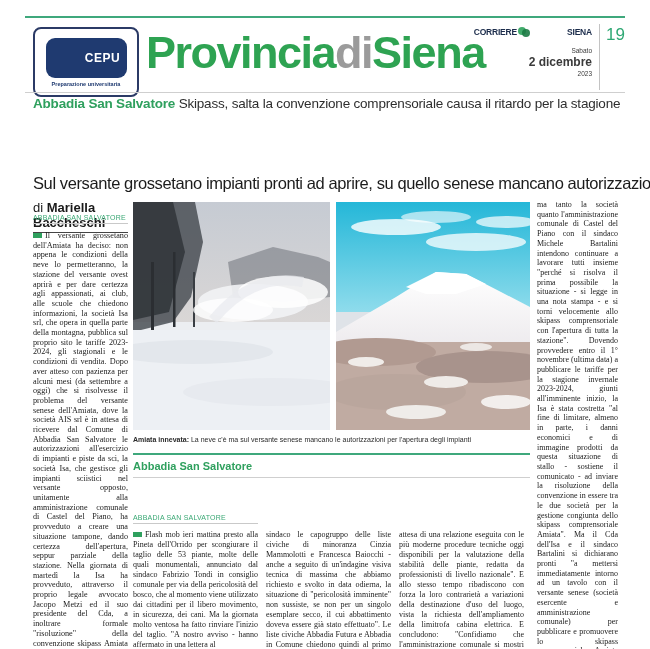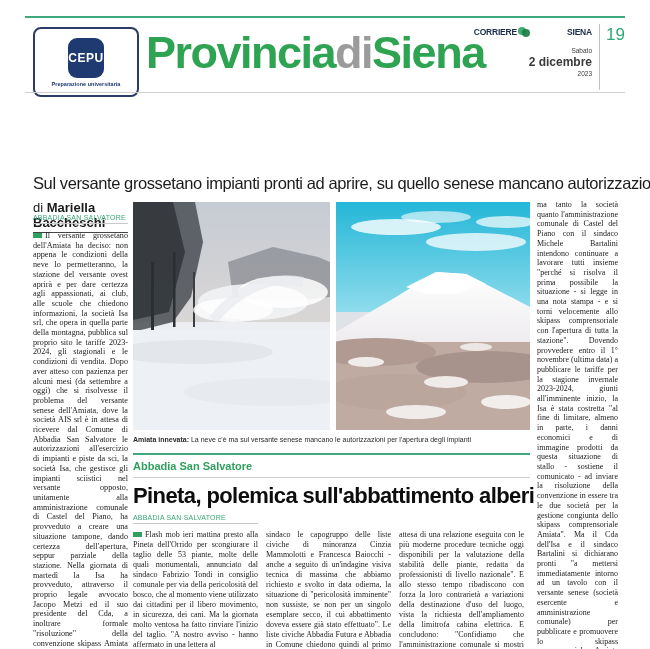--- a/index.html
+++ b/index.html
@@ -4,22 +4,22 @@
 <style>
   html,body{margin:0;padding:0;background:#e9e9e9;}
   .page{position:relative;width:650px;height:649px;background:#ffffff;overflow:hidden;
         font-family:"Liberation Sans",sans-serif;color:#1a1a1a;}
   .abs{position:absolute;}
 
   
   .top-rule{left:25px;top:16px;width:600px;height:2px;background:#3fa87c;}
   .cepu-box{left:33px;top:27px;width:102px;height:66px;border:2px solid #2b3a66;border-radius:8px;background:#fff;
             display:flex;flex-direction:column;align-items:center;justify-content:center;gap:3px;}
-  .cepu-square{width:36px;height:40px;background:#1f3a70;border-radius:9px;display:flex;align-items:center;justify-content:center;
-               color:#fff;font-weight:bold;font-size:12px;letter-spacing:.5px;}
+  .cepu-square{width:48px;height:40px;background:#1f3a70;border-radius:9px;display:flex;align-items:center;justify-content:center;
+               color:#fff;font-weight:bold;font-size:12px;letter-spacing:.5px;padding-left:33px;}
   .cepu-tagline{font-size:5.5px;color:#1f3a70;font-weight:bold;}
   .masthead{left:146px;top:30px;width:360px;font-size:45px;font-weight:bold;letter-spacing:-1.5px;line-height:1;white-space:nowrap;}
   .masthead .g{color:#2ea352;}
   .masthead .gr{color:#9b9b9b;}
   .corriere{left:500px;top:27px;width:92px;display:flex;align-items:center;justify-content:flex-end;gap:1px;}
   .corriere .t{font-size:8.5px;font-weight:bold;color:#1a2b4a;letter-spacing:-.2px;margin-left:48px;}
   .corr-icon{width:12px;height:10px;position:relative;display:inline-block;}
   .corr-icon i{position:absolute;width:8px;height:8px;border-radius:50%;background:#2ea35c;opacity:.9;}
   .corr-icon i:nth-child(1){left:0;top:0;}
   .corr-icon i:nth-child(2){left:4px;top:2px;background:#1b7a44;}
@@ -97,20 +97,23 @@
   <div class="abs date-block">
     <div class="wd">Sabato</div>
     <div class="dy">2 dicembre</div>
     <div class="yr">2023</div>
   </div>
 
   <div class="abs hdr-divider"></div>
   <div class="abs page-number">19</div>
   <div class="abs hdr-bottom-rule"></div>
 
+  <div class="abs kicker">
+    <span class="loc">Abbadia San Salvatore</span><span class="txt"> Skipass, salta la convenzione comprensoriale causa il ritardo per la stagione</span>
+  </div>
   <div class="abs subhead">Sul versante grossetano impianti pronti ad aprire, su quello senese mancano autorizzazioni</div>
 
   <div class="abs byline">
     <span>di </span><b>Mariella Baccheschi</b>
   </div>
   <div class="abs dateline1">ABBADIA SAN SALVATORE</div>
   <div class="abs colL serif">
     <span class="marker"></span><span>Il versante grossetano dell'Amiata ha deciso: non appena le condizioni della neve lo permetteranno, la stazione del versante ovest aprirà e per dare certezza agli appassionati, ai club, alle scuole che chiedono informazioni, la società Isa srl, che opera in quella parte della montagna, pubblica sul proprio sito le tariffe 2023-2024, gli stagionali e le condizioni di vendita. Dopo aver atteso con pazienza per alcuni mesi (da settembre a oggi) che si risolvesse il problema del versante senese dell'Amiata, dove la società AIS srl è in attesa di ricevere dal Comune di Abbadia San Salvatore le autorizzazioni all'esercizio di impianti e piste da sci, la società Isa, che gestisce gli impianti sciistici nel versante opposto, unitamente alla amministrazione comunale di Castel del Piano, ha provveduto a creare una situazione tampone, dando certezza dell'apertura, seppur parziale della stazione. Nella giornata di martedì la Isa ha provveduto, attraverso il proprio legale avvocato Jacopo Metzi ed il suo presidente del Cda, a inoltrare formale "risoluzione" della convenzione skipass Amiata siglata tra le due società esercenti l'area sciabile del Monte Amiata e che prevedeva lo skipass unico. Ha quindi pubblicato le nuove condizioni e tariffe,</span>
   </div>
 
@@ -172,21 +175,20 @@
     </svg>
   </div>
 
   <div class="abs caption">
     <b>Amiata innevata:</b><span> La neve c'è ma sul versante senese mancano le autorizzazioni per l'apertura degli impianti</span>
   </div>
   <div class="abs green-rule2"></div>
 
   <div class="abs section-label2">Abbadia San Salvatore</div>
   <div class="abs rule3"></div>
-  <div class="abs headline2">Pineta, polemica sull'abbattimento alberi</div>
   <div class="abs dateline2">ABBADIA SAN SALVATORE</div>
 
   <div class="abs a2col a2c1 serif">
     <span class="marker"></span><span>Flash mob ieri mattina presto alla Pineta dell'Orrido per scongiurare il taglio delle 53 piante, molte delle quali monumentali, annunciato dal sindaco Fabrizio Tondi in consiglio comunale per via della pericolosità del bosco, che al momento viene utilizzato dai cittadini per il libero movimento, in sicurezza, dei cani. Ma la giornata molto ventosa ha fatto rinviare l'inizio del taglio. "A nostro avviso - hanno affermato in una lettera al</span>
   </div>
   <div class="abs a2col a2c2 serif">
     <span>sindaco le capogruppo delle liste civiche di minoranza Cinzia Mammolotti e Francesca Baiocchi - anche a seguito di un'indagine visiva tecnica di massima che abbiamo richiesto e svolto in data odierna, la situazione di "pericolosità imminente" non sussiste, se non per un singolo esemplare secco, il cui abbattimento doveva essere già stato effettuato". Le liste civiche Abbadia Futura e Abbadia in Comune chiedono quindi al primo cittadino "di far sospendere immediatamente il taglio programmato, in</span>
   </div>
   <div class="abs a2col a2c3 serif">
     <span>attesa di una relazione eseguita con le più moderne procedure tecniche oggi disponibili per la valutazione della stabilità delle piante, redatta da professionisti di livello nazionale". E allo stesso tempo ribadiscono con forza la loro contrarietà a variazioni della destinazione d'uso del luogo, vista la richiesta dell'ampliamento della limitrofa cabina elettrica. E concludono: "Confidiamo che l'amministrazione comunale si mostri sensibile e disponibile a questa nostra richiesta".</span>

